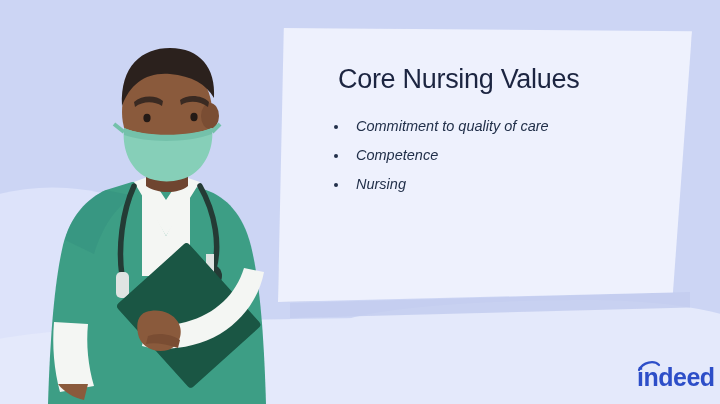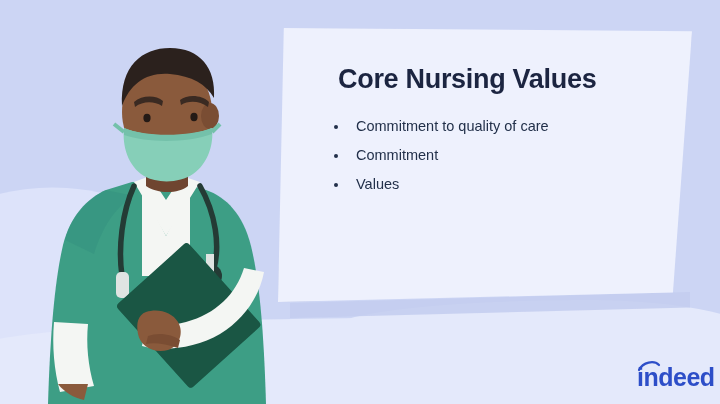--- a/index.html
+++ b/index.html
@@ -33,30 +33,30 @@
 
   
   .panel{
     position:absolute;left:278px;top:28px;width:414px;height:274px;
     background:#eef1fd;
     clip-path:polygon(1.4% 0%, 100% 1.2%, 95.4% 96.5%, 0% 100%);
     box-shadow:0 2px 6px rgba(90,100,160,.18);
   }
   .panel-title{
     position:absolute;left:60px;top:36px;
-    font-size:27px;font-weight:bold;color:#1c2541;letter-spacing:-.3px;
+    font-size:27px;font-weight:normal;color:#1c2541;letter-spacing:-.3px;
     white-space:nowrap;
   }
   .panel-list{
     position:absolute;left:52px;top:84px;
     list-style:none;margin:0;padding:0;
   }
   .panel-list li{
     position:relative;padding-left:26px;
-    font-size:14.5px;color:#22304a;line-height:29px;white-space:nowrap;
+    font-size:14.5px;color:#22304a;line-height:29px;white-space:nowrap;font-style:italic;
   }
   .panel-list li .dot{
     position:absolute;left:4px;top:12.5px;width:4px;height:4px;
     border-radius:50%;background:#22304a;
   }
 
   
   .nurse{position:absolute;left:30px;top:40px;width:270px;height:364px;}
   .nurse svg{display:block;width:270px;height:364px;}
 
@@ -124,22 +124,22 @@
 
       <path d="M24 282 C22 306 24 330 30 352 L64 346 C58 326 56 304 58 284 Z" fill="#f4f6f3"></path>
       <path d="M28 344 C34 352 44 358 54 360 L58 344 Z" fill="#8a5a3c"></path>
     </svg>
   </div>
 
   <div class="panel">
     <div class="panel-title">Core Nursing Values</div>
     <ul class="panel-list">
       <li><span class="dot"></span><span>Commitment to quality of care</span></li>
-      <li><span class="dot"></span><span>Commitment</span></li>
-      <li><span class="dot"></span><span>Values</span></li>
+      <li><span class="dot"></span><span>Competence</span></li>
+      <li><span class="dot"></span><span>Nursing</span></li>
     </ul>
   </div>
 
   <div class="logo">
     <svg viewBox="0 0 100 34" xmlns="http://www.w3.org/2000/svg">
       <path d="M6 12 C10 4 21 2 26 7" stroke="#2d4ec8" stroke-width="2.2" fill="none" stroke-linecap="round"></path>
       <text x="4" y="28" font-family="Liberation Sans, sans-serif" font-size="25" font-weight="bold" fill="#2d4ec8" letter-spacing="-0.5">indeed</text>
     </svg>
   </div>
 

